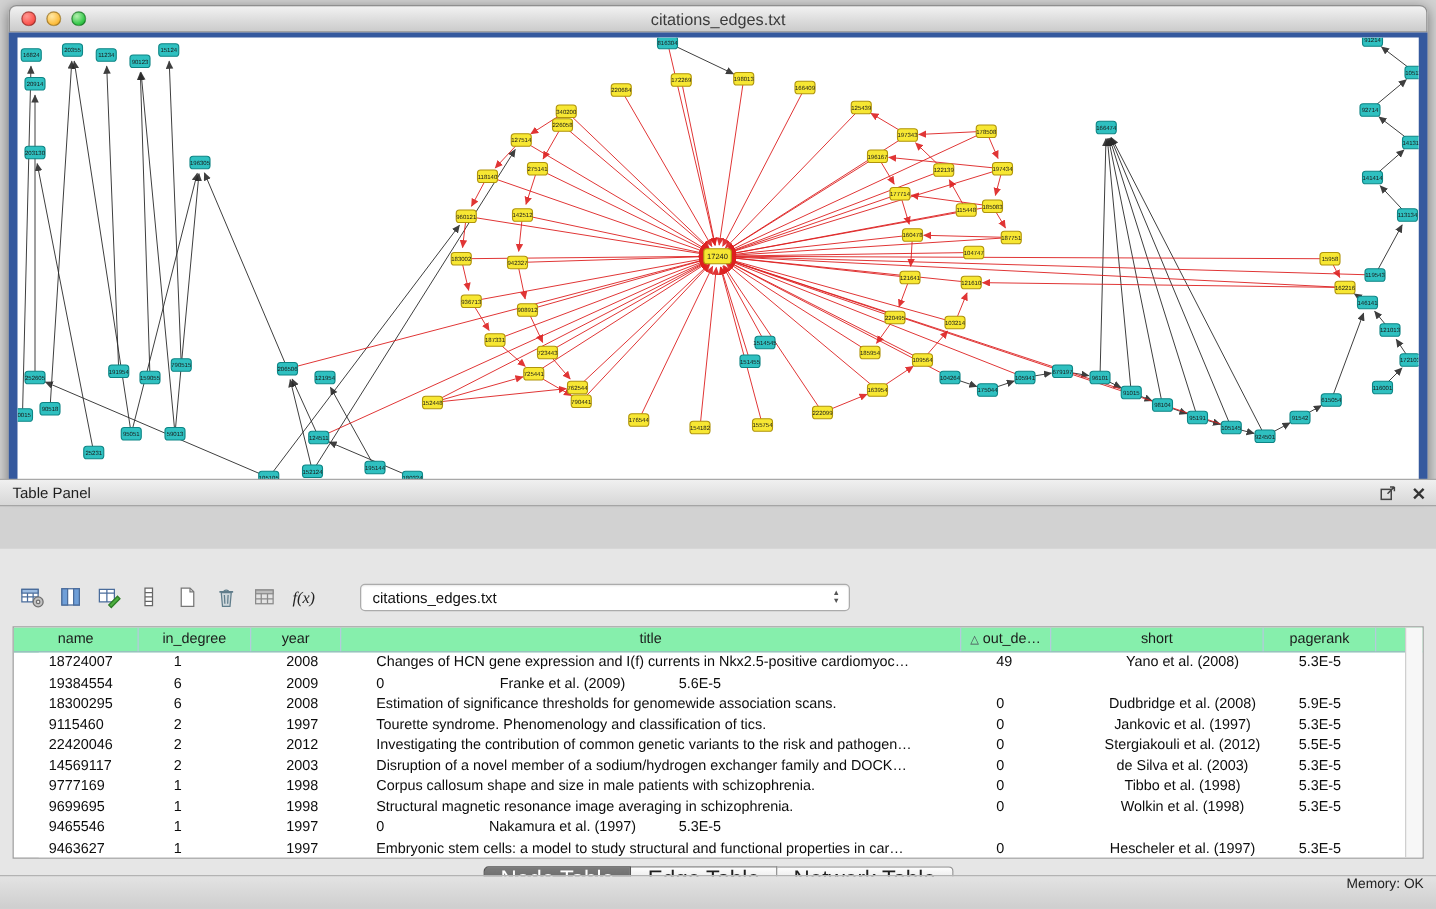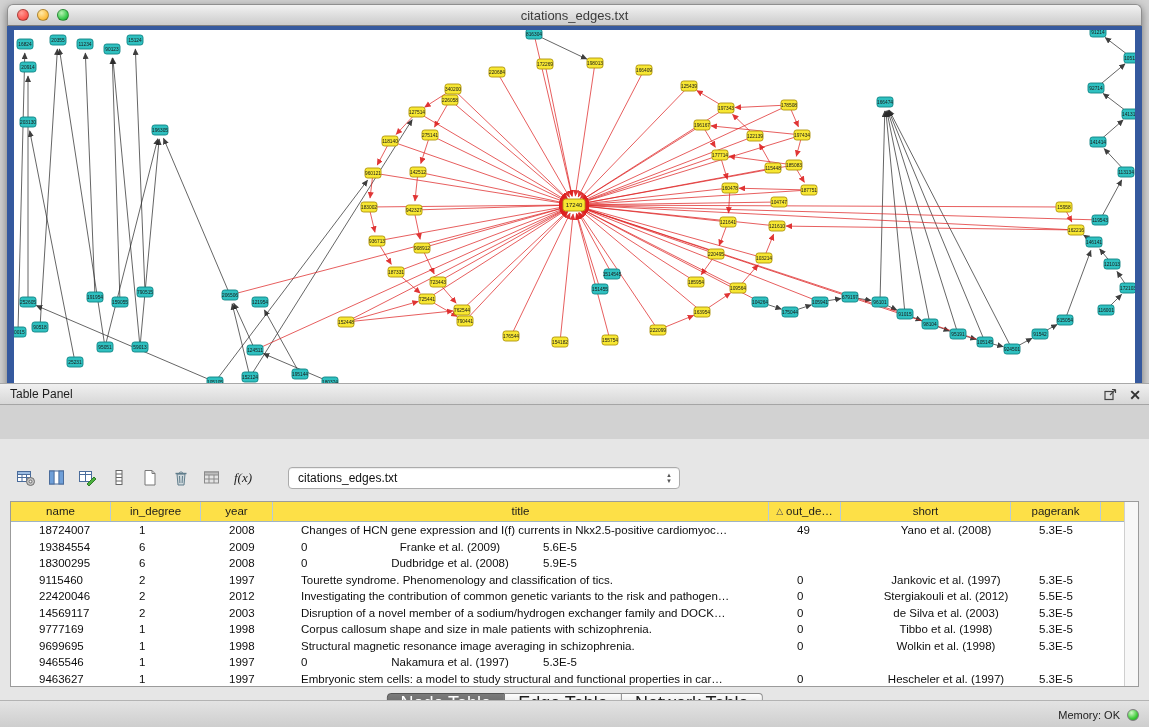--- a/index.html
+++ b/index.html
@@ -67,21 +67,21 @@
   .combo-text{ font-size:12px; color:#111; padding-left:9px; flex:1; white-space:nowrap; overflow:hidden; }
   .combo-arrows{ width:16px; display:flex; flex-direction:column; align-items:center; gap:1px; padding-right:4px; }
   .combo-arrows span{ font-size:6px; color:#555; line-height:5px; }
 
   
   .table-wrap{
     position:absolute; left:10px; right:10px; top:62px; bottom:31px;
     background:#fff; border:1px solid #9b9b9b;
     overflow:hidden;
   }
-  .thead{ display:flex; height:20px; background:#fde047; border-bottom:1px solid #9fb4c4; }
+  .thead{ display:flex; height:20px; background:#86efac; border-bottom:1px solid #9fb4c4; }
   .th{
     font-size:11.5px; color:#1b1b1b; line-height:19px; text-align:center;
     border-right:1px solid #b4cadb; white-space:nowrap; overflow:hidden;
     display:flex; align-items:center; justify-content:center; gap:3px;
   }
   .th .sort{ font-size:9px; color:#445; }
   .tbody{ position:absolute; left:0; right:14px; top:20px; bottom:0; overflow:hidden; }
   .tr{ display:flex; height:16.5px; background:#fff;margin-left:20px; }
   .td{
     font-size:11.5px; color:#0d0d0d; line-height:16.5px;
@@ -104,21 +104,21 @@
   }
   .tab:first-child{ border-left:1px solid #8d8d8d; border-radius:4px 0 0 4px; }
   .tab:last-child{ border-radius:0 4px 4px 0; }
   .tab.active{ background:linear-gradient(#7b7b7b,#5e5e5e); color:#fff; border-color:#555; }
 
   
   .status-bar{
     position:absolute; left:0; bottom:0; width:100%; height:27px;
     background:linear-gradient(#e3e3e3,#cecece); border-top:1px solid #b3b3b3;
   }
-  .status-right{ position:absolute; right:10px; top:0; height:27px; display:flex; align-items:center; gap:7px; }
+  .status-right{ position:absolute; right:10px; top:0; height:27px; display:flex; align-items:center; gap:19px;flex-direction:column; }
   .memory-label{ font-size:11px; color:#222; }
   .mem-dot{
     width:12px; height:12px; border-radius:50%; border:1px solid #7d7d7d;
     background:radial-gradient(circle at 35% 28%, #d2f8c8, #3ecb38 60%, #17991a);
   }
 </style>
 </head>
 <body>
 
 <div class="graph-window">
@@ -809,20 +809,21 @@
           <div class="td c1">6</div>
           <div class="td c2">2009</div>
           <div class="td c4">0</div>
           <div class="td c5 center">Franke et al. (2009)</div>
           <div class="td c6">5.6E-5</div>
         </div>
         <div class="tr">
           <div class="td c0">18300295</div>
           <div class="td c1">6</div>
           <div class="td c2">2008</div>
+          <div class="td c3">Estimation of significance thresholds for genomewide association scans.</div>
           <div class="td c4">0</div>
           <div class="td c5 center">Dudbridge et al. (2008)</div>
           <div class="td c6">5.9E-5</div>
         </div>
         <div class="tr">
           <div class="td c0">9115460</div>
           <div class="td c1">2</div>
           <div class="td c2">1997</div>
           <div class="td c3">Tourette syndrome. Phenomenology and classification of tics.</div>
           <div class="td c4">0</div>

